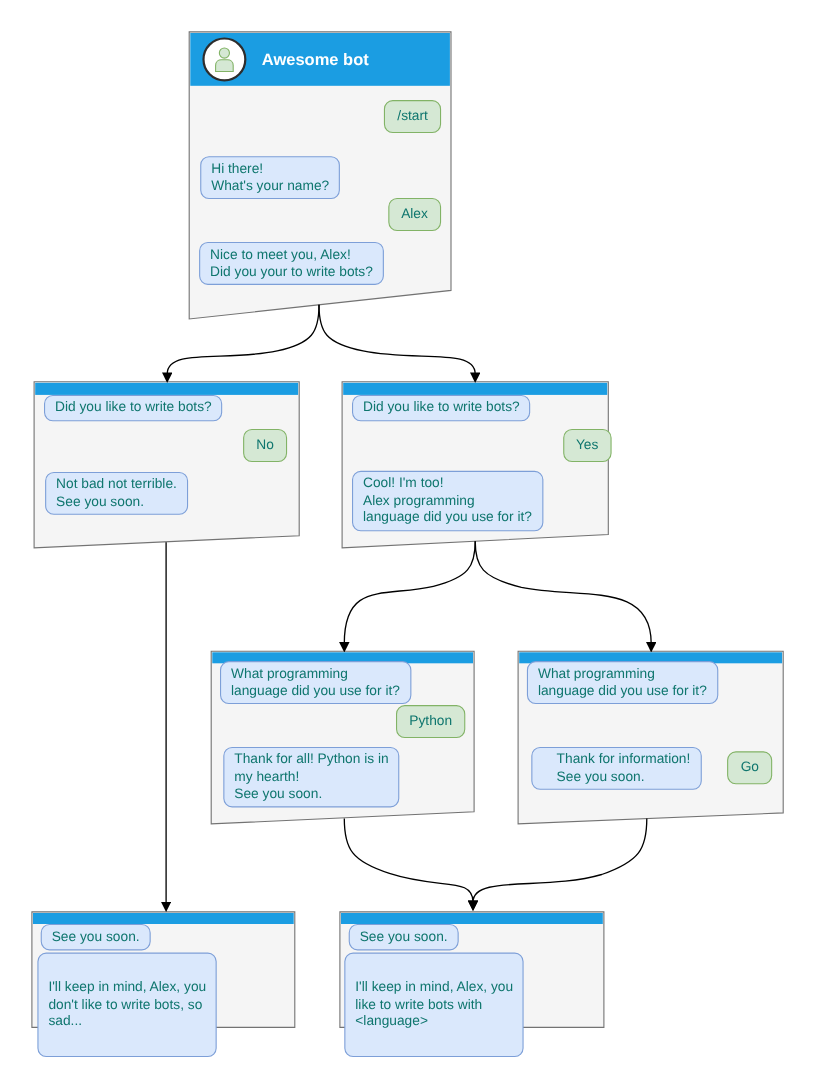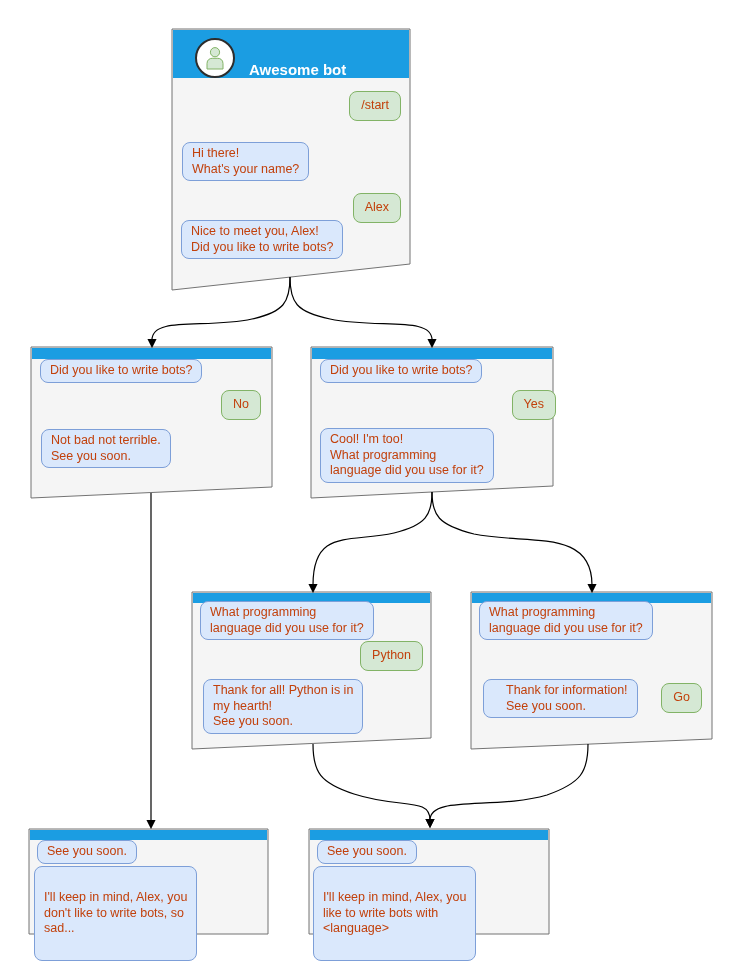--- a/index.html
+++ b/index.html
@@ -11,34 +11,34 @@
     overflow:hidden;
   }
   #diagram-layer{position:absolute;left:0;top:0;}
   .window-poly{fill:var(--window-fill);stroke:var(--window-border);stroke-width:1;}
   .flow-arrow{fill:none;stroke:var(--arrow-color);stroke-width:1.2;}
   #arrowhead path{fill:var(--arrow-color);}
   .hdr{
     position:absolute;
     background:var(--header-blue);
   }
-  .hdr-main{display:flex;align-items:flex-end;gap:14px;padding-left:22px;box-sizing:border-box;}
+  .hdr-main{display:flex;align-items:center;gap:14px;padding-left:11px;box-sizing:border-box;}
   .avatar{
     width:36px;height:36px;border-radius:50%;
     background:#ffffff;border:2px solid #2d2d2d;
     display:flex;align-items:center;justify-content:center;
     flex:0 0 auto;
   }
   .bot-title{
     color:#ffffff;font-size:15px;font-weight:bold;
   }
   .bubble{
     position:absolute;
     border-radius:8px;
-    font-size:12.5px;line-height:15.5px;color:#c2410c;
+    font-size:12.5px;line-height:15.5px;color:#0f766e;
     white-space:pre-line;
     padding:3px 9px;
   }
   .bot{background:var(--bot-fill);border:1px solid var(--bot-border);}
   .user{background:var(--user-fill);border:1px solid var(--user-border);padding:6px 11px;}
   .roomy{padding:23px 9px;}
 </style>
 </head>
 <body>
 
@@ -73,35 +73,35 @@
       <svg width="22" height="24" viewBox="0 0 22 24">
         <circle cx="11" cy="6.2" r="4.6" fill="#d5e8d4" stroke="#82b366" stroke-width="1"></circle>
         <path d="M3,23 V17.5 C3,13.8 5.8,12.3 8.2,12.3 H13.8 C16.2,12.3 19,13.8 19,17.5 V23 Z" fill="#d5e8d4" stroke="#82b366" stroke-width="1"></path>
       </svg>
     </div>
     <div class="bot-title">Awesome bot</div>
   </div>
   <div class="bubble user" style="right:342px;top:91px;">/start</div>
   <div class="bubble bot" style="left:182px;top:130px;margin-top:12px;">Hi there!
 What's your name?</div>
-  <div class="bubble user" style="right:342px;top:180px;margin-top:13px;">Alex</div>
+  <div class="bubble user" style="right:342px;top:180px;">Alex</div>
   <div class="bubble bot" style="left:181px;top:220px;">Nice to meet you, Alex!
-Did you like to write bots?</div>
+Did you your to write bots?</div>
 
   <div class="hdr" style="left:32px;top:348px;width:239px;height:11px;"></div>
   <div class="bubble bot" style="left:40px;top:359px;">Did you like to write bots?</div>
   <div class="bubble user" style="right:482px;top:390px;">No</div>
   <div class="bubble bot" style="left:41px;top:429px;">Not bad not terrible.
 See you soon.</div>
 
   <div class="hdr" style="left:312px;top:348px;width:240px;height:11px;"></div>
   <div class="bubble bot" style="left:320px;top:359px;">Did you like to write bots?</div>
   <div class="bubble user" style="right:187px;top:390px;">Yes</div>
   <div class="bubble bot" style="left:320px;top:428px;">Cool! I'm too!
-What programming
+Alex programming
 language did you use for it?</div>
 
   <div class="hdr" style="left:193px;top:593px;width:237px;height:10px;"></div>
   <div class="bubble bot" style="left:200px;top:601px;">What programming
 language did you use for it?</div>
   <div class="bubble user" style="right:320px;top:641px;margin-left:45px;">Python</div>
   <div class="bubble bot" style="left:203px;top:679px;">Thank for all! Python is in
 my hearth!
 See you soon.</div>
 

